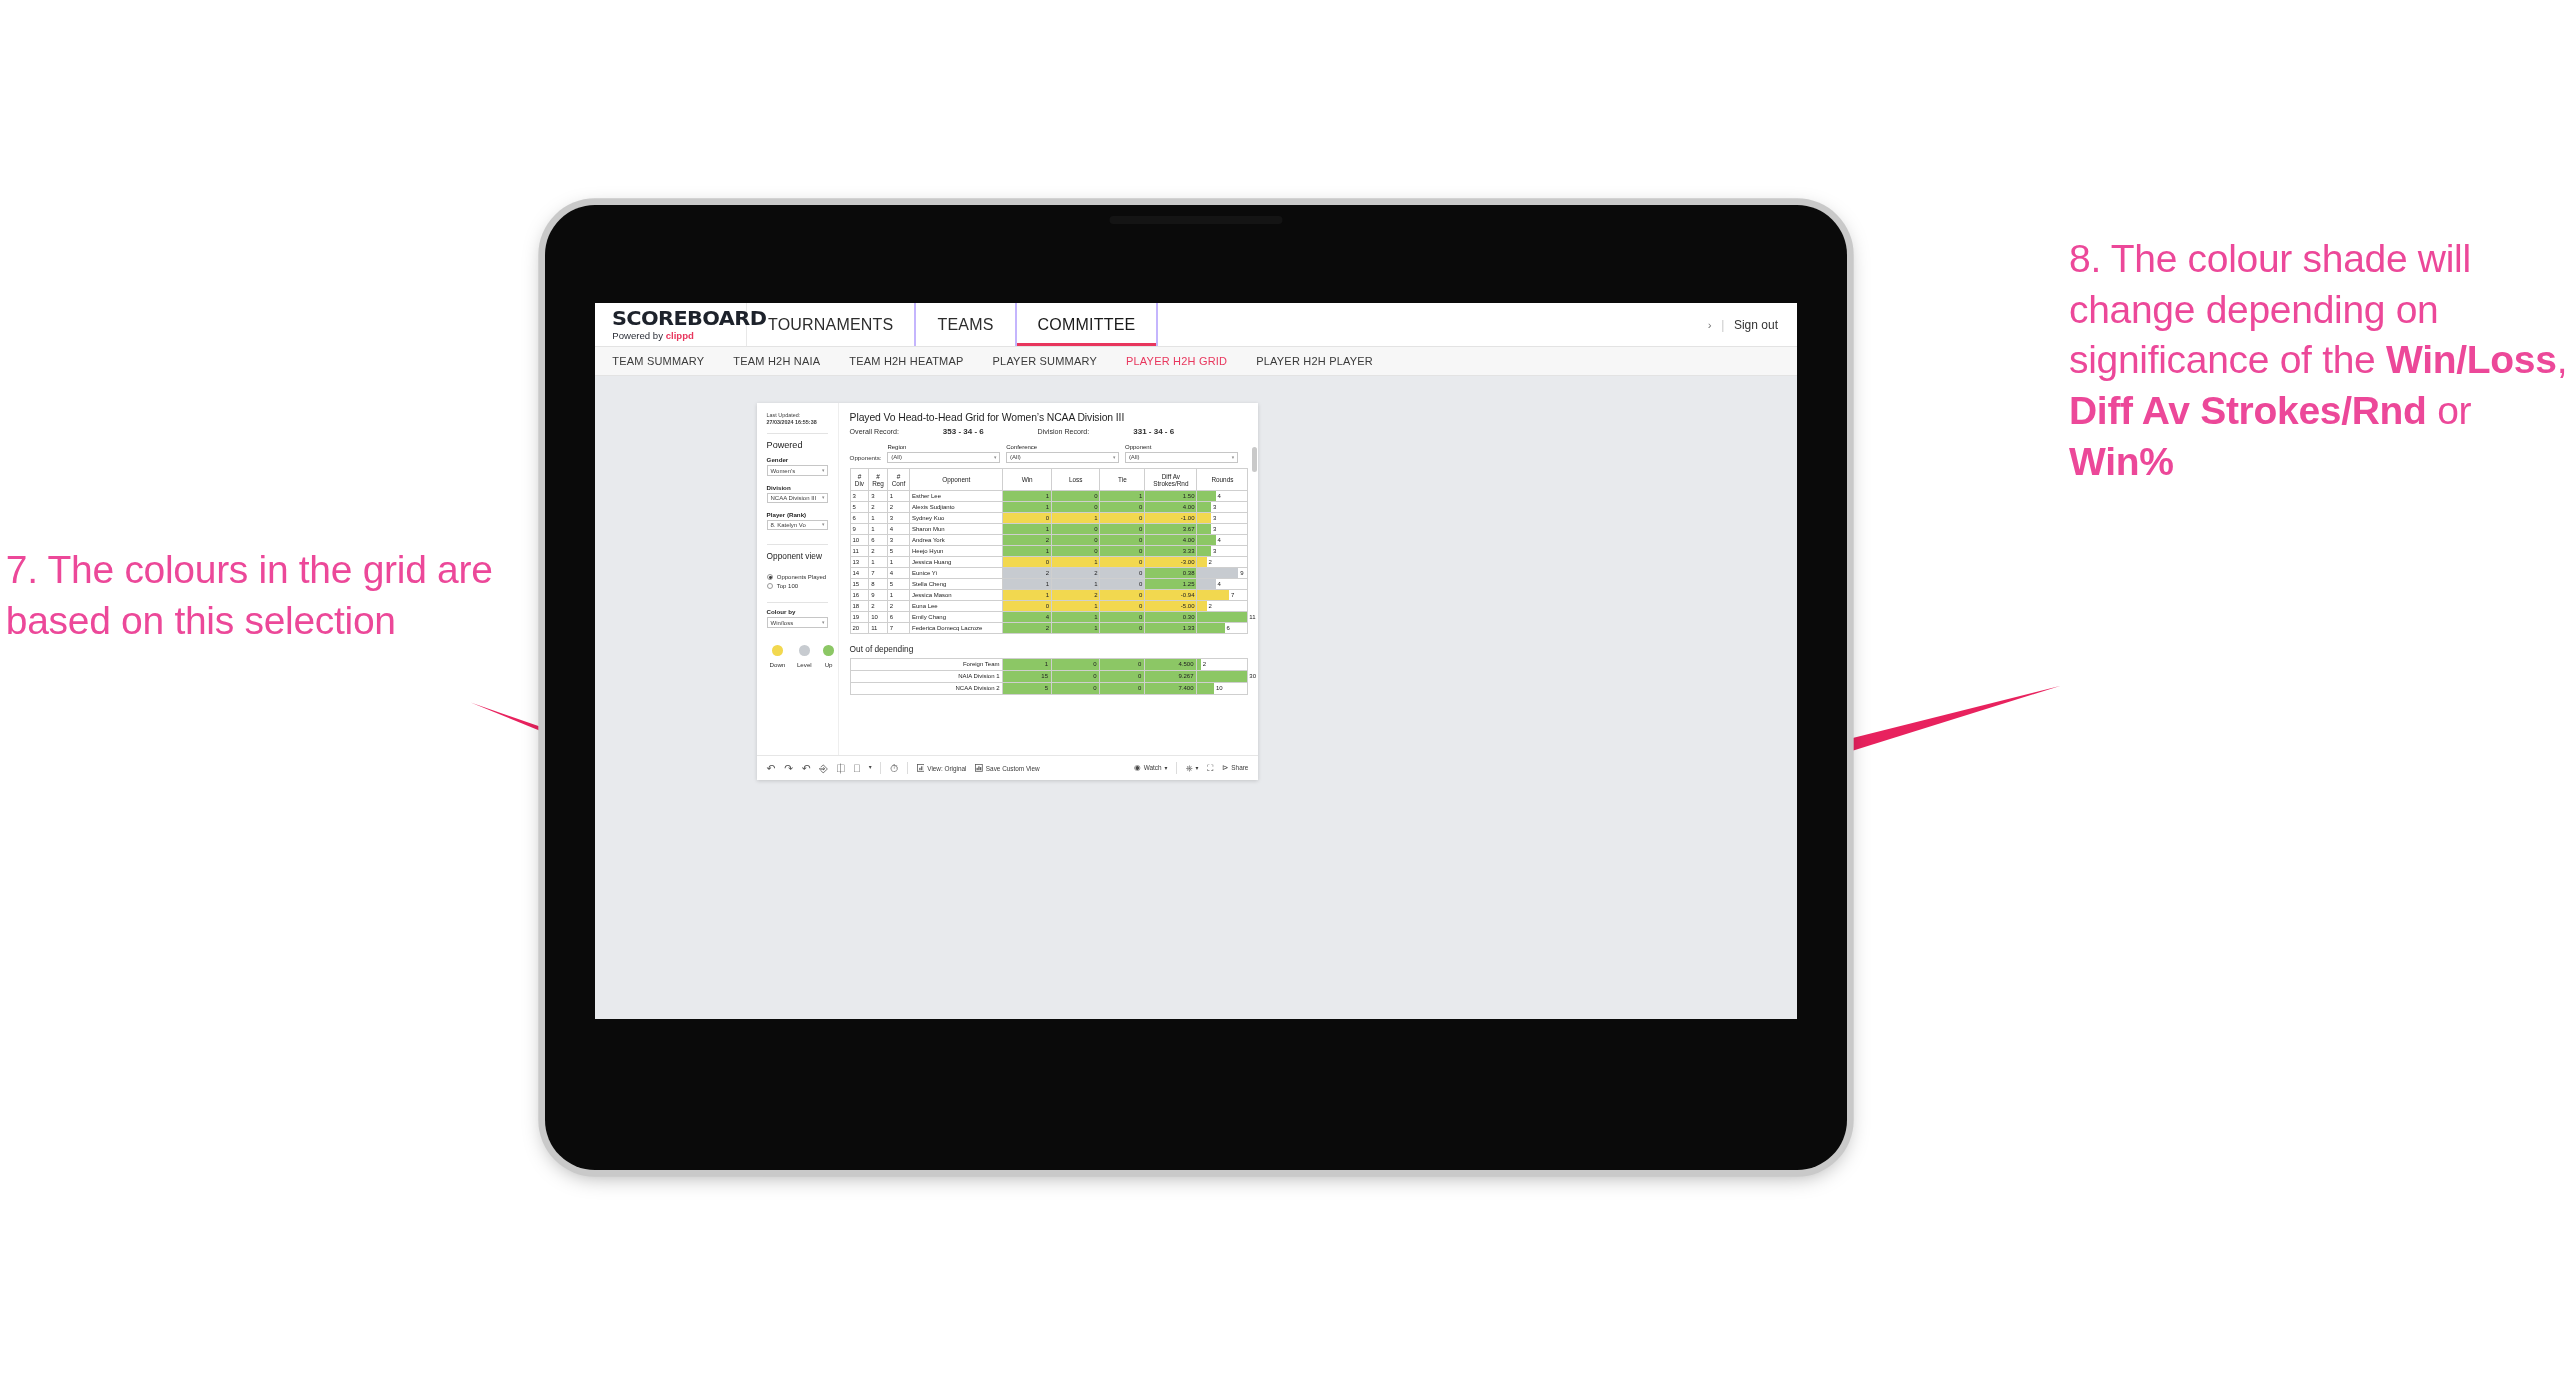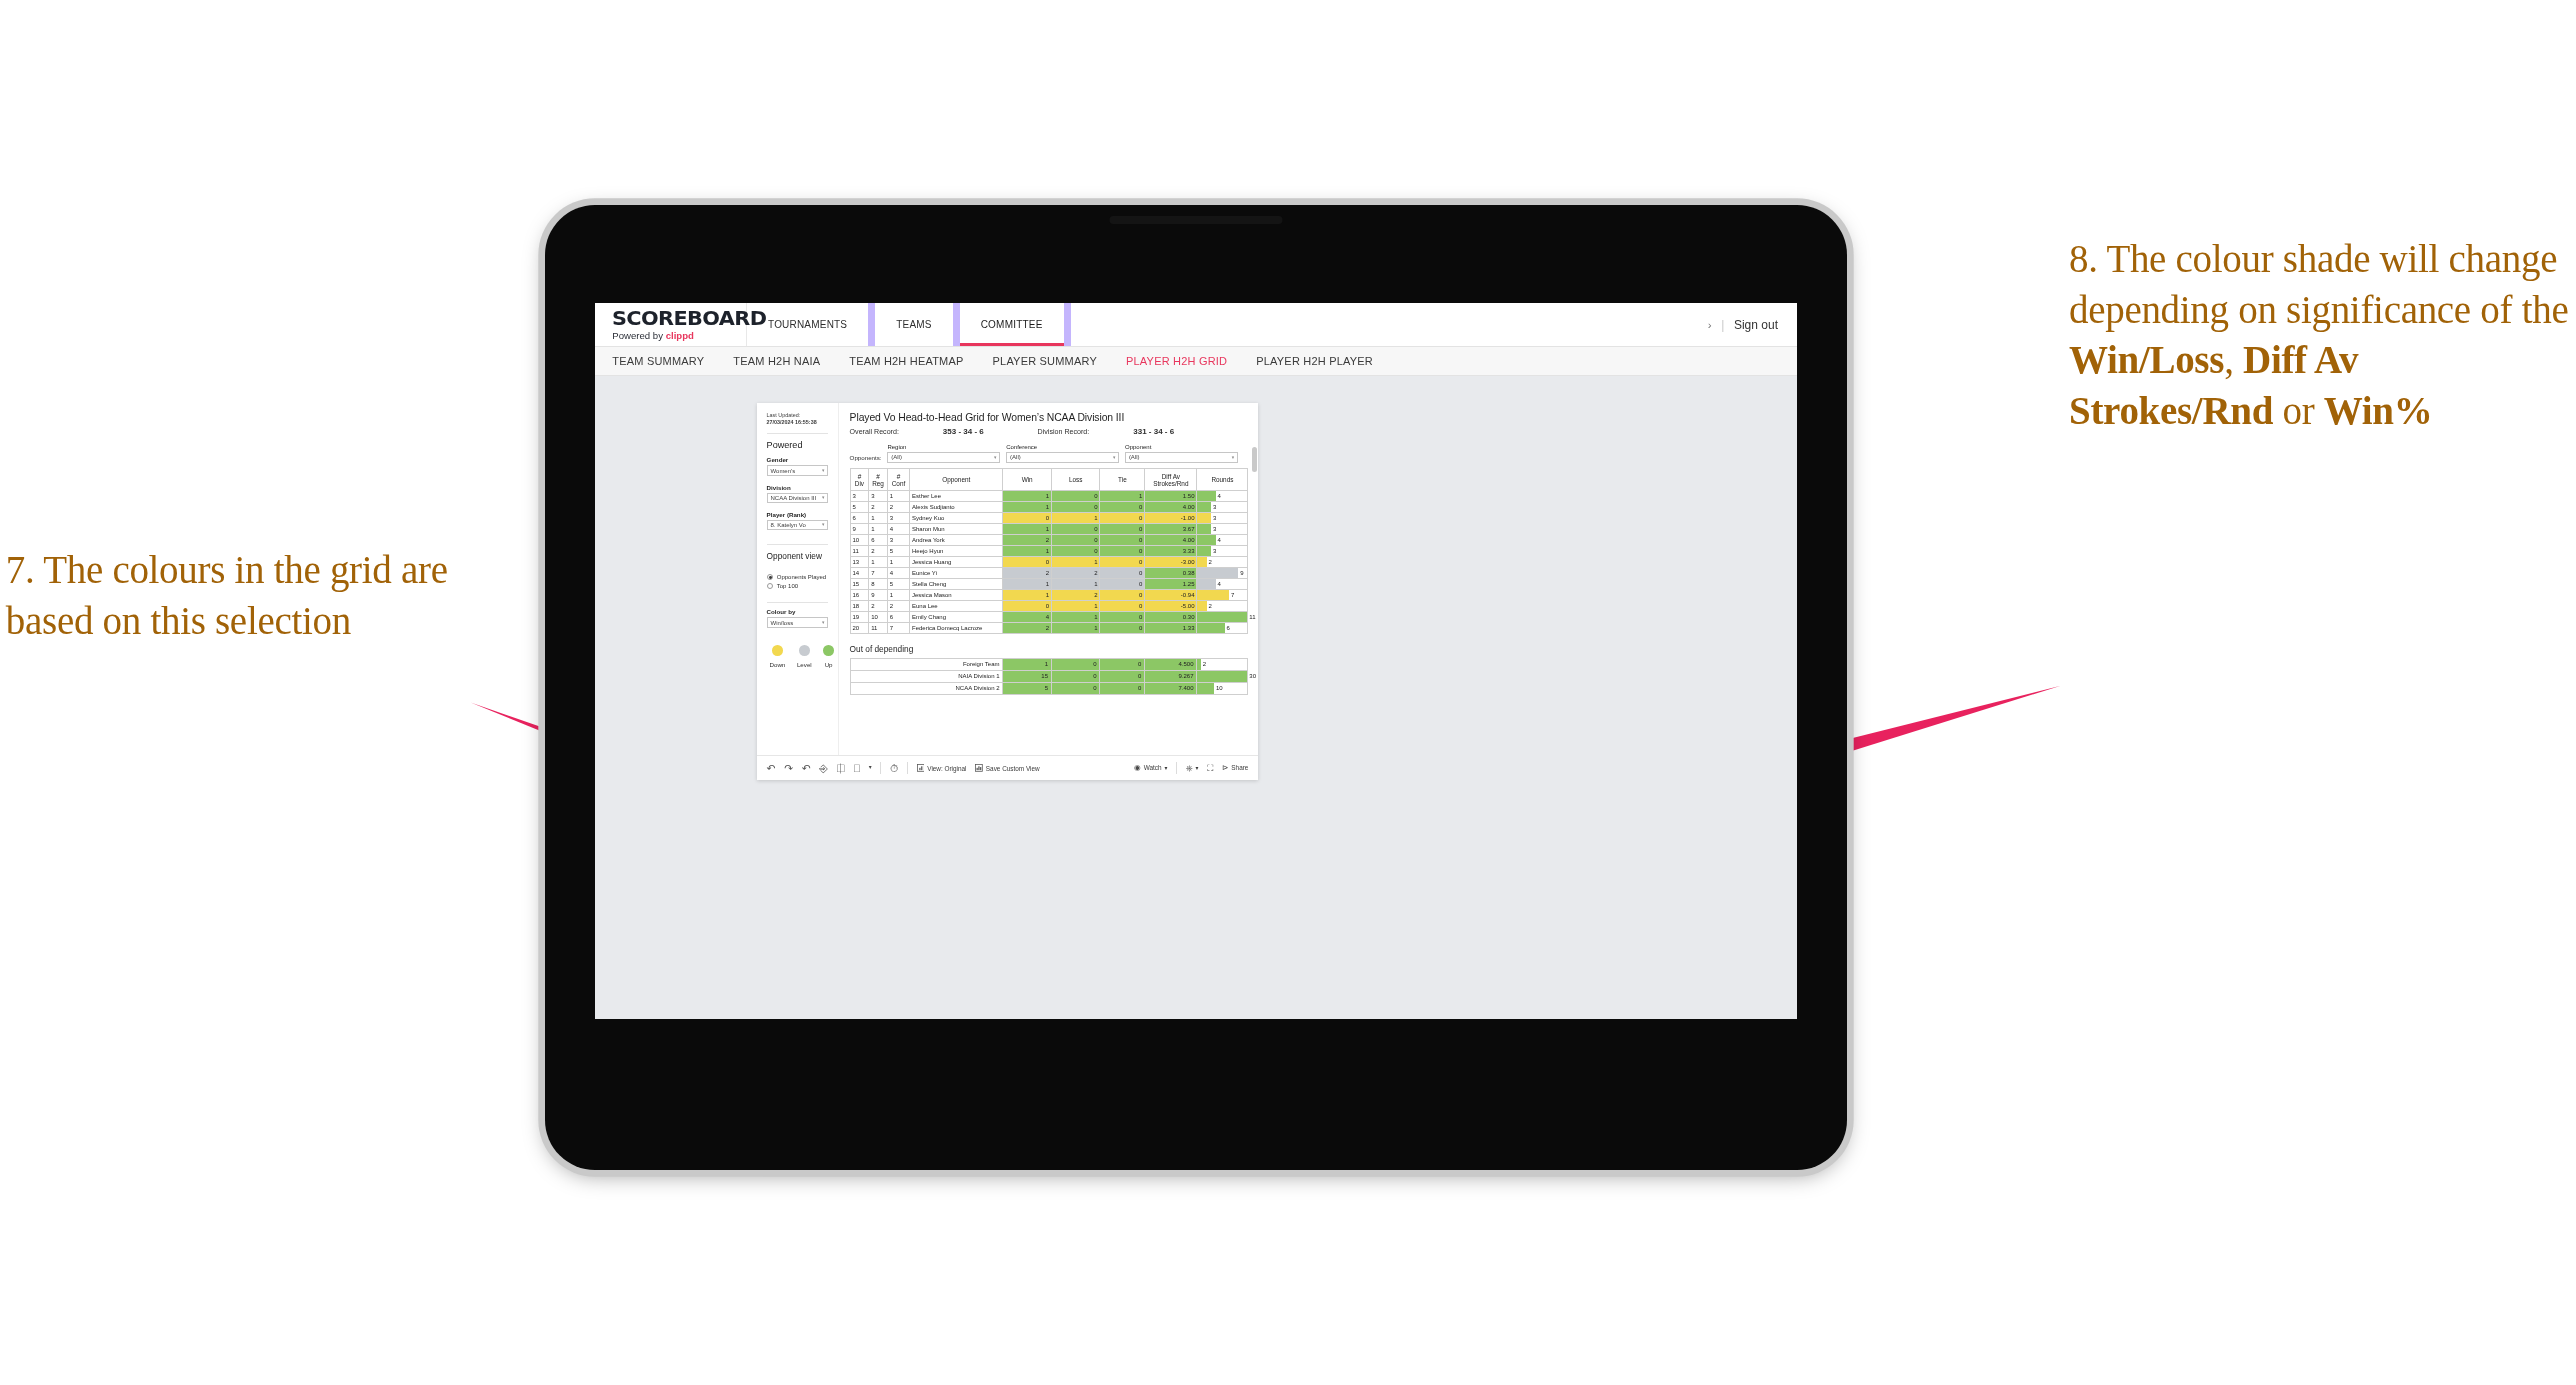--- a/index.html
+++ b/index.html
@@ -7,22 +7,22 @@
     width: 2576px; height: 1386px;
     background: #ffffff;
     font-family: "Liberation Sans", sans-serif;
     overflow: hidden;
   }
   .stage { position: relative; width: 2576px; height: 1386px; background:#fff; }
 
   
   .anno {
     position: absolute;
-    color: #a16207;
-    font-family: Liberation Serif, serif;
+    color: #ec4899;
+    font-family: Liberation Sans, sans-serif;
     line-height: 1.30;
     letter-spacing: -0.3px;
   }
   #anno-left  { left: 5.8px;  top: 545px; width: 510px; font-size: 39px; }
   #anno-right { left: 2069px; top: 234px; width: 501px; font-size: 39px; }
   #anno-right b { font-weight: 700; }
 
   .arrow { position: absolute; }
 
   
@@ -61,22 +61,22 @@
     font-family: "DejaVu Sans", sans-serif;
     font-weight: 700; font-size: 20px; letter-spacing: -0.6px;
     color:#1d222b; line-height:1; transform: scaleX(1.04); transform-origin:left;
   }
   .brand .sub { font-size: 9.6px; color:#2b2f38; margin-top:2.9px; }
   .brand .sub i { font-style: normal; color:#e8365d; font-weight:700; }
 
   .topnav { display:flex; align-items:stretch; }
   .topnav .tab {
     display:flex; align-items:center; padding: 0 21px;
-    font-size: 10px; color:#2d2d2d; letter-spacing:0.2px;
-    border-right: 7px solid #c4b5fd; position:relative; cursor:pointer;
+    font-size: 16px; color:#2d2d2d; letter-spacing:0.2px;
+    border-right: 2px solid #c4b5fd; position:relative; cursor:pointer;
   }
   .topnav .tab.active { color:#1a1a1a; }
   .topnav .tab.active::after {
     content:""; position:absolute; left:0; right:0; bottom:0;
     height:2.9px; background:#e8365d;
   }
   .appbar .spacer { flex:1; }
   .signout {
     display:flex; align-items:center; gap:9.6px; padding-right:19px;
     font-size: 12px; color:#333;

